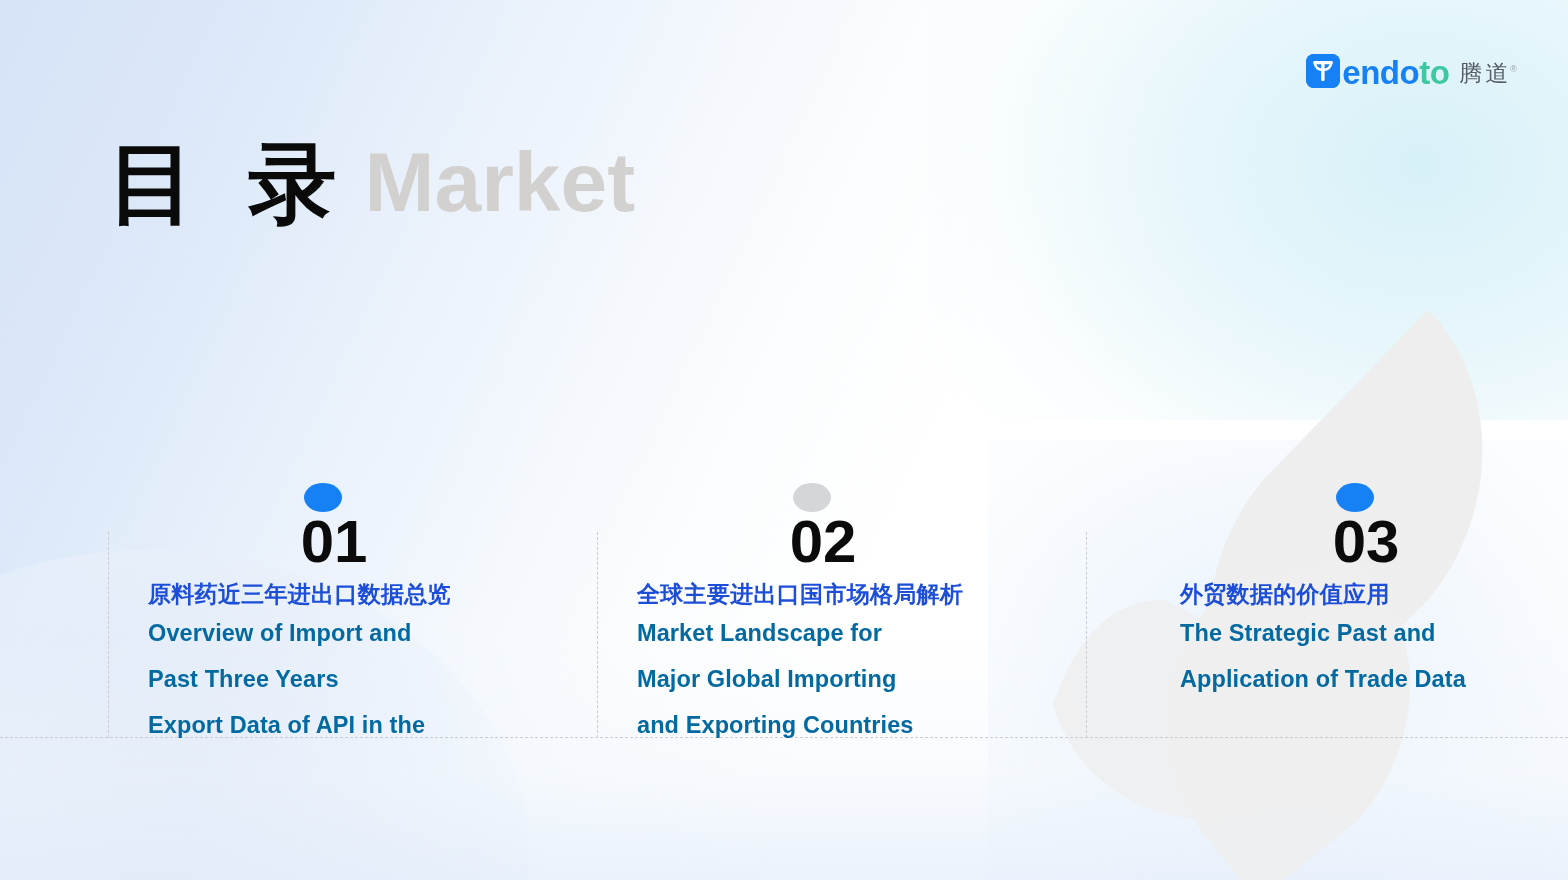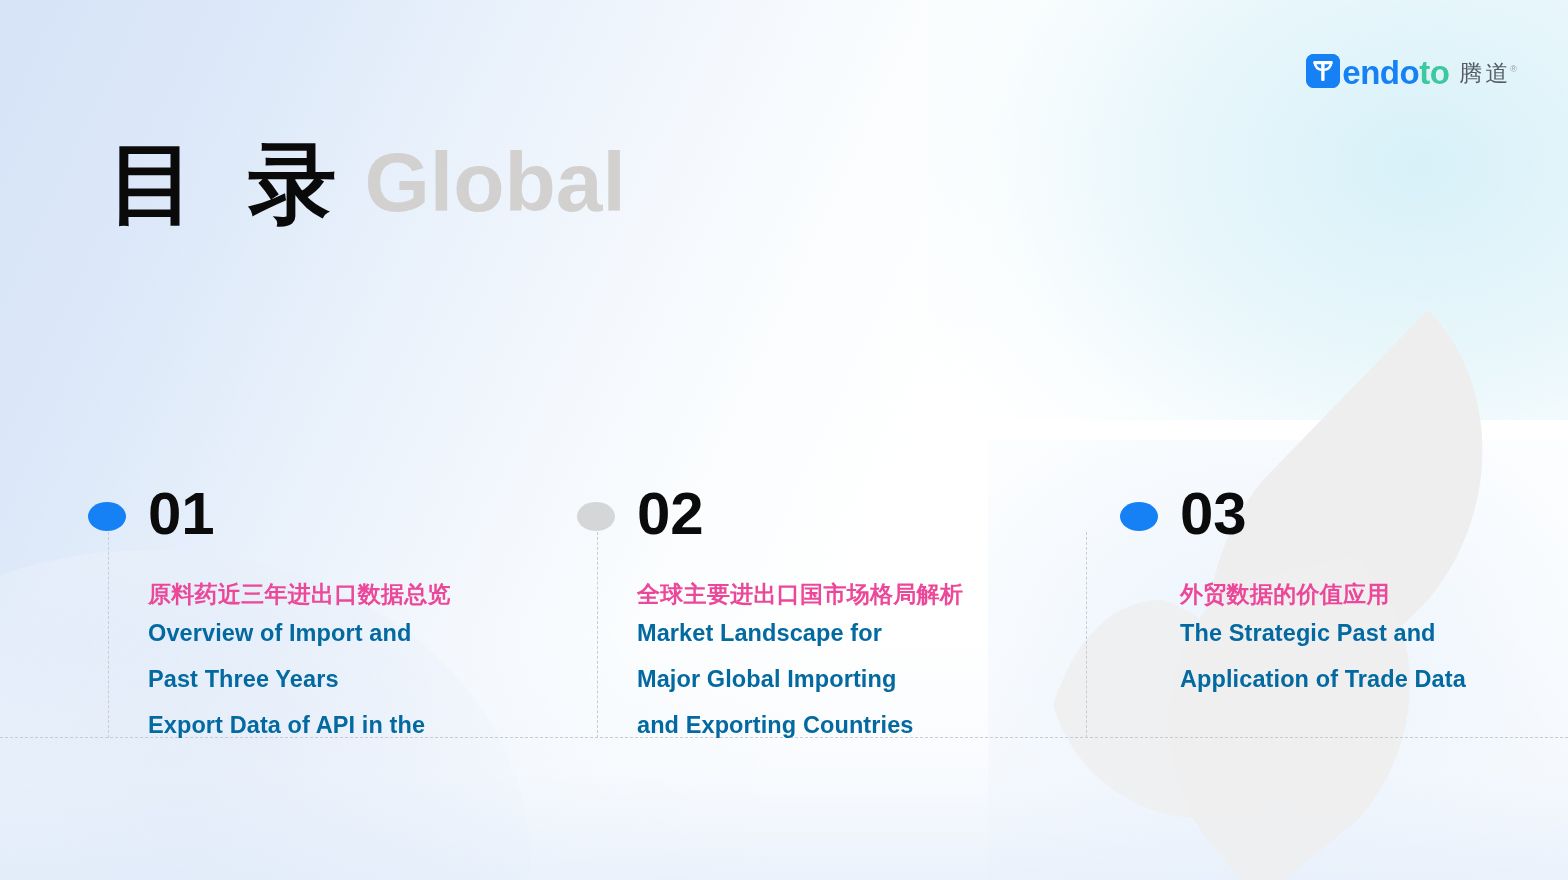--- a/index.html
+++ b/index.html
@@ -195,20 +195,21 @@
   }
   .col-0 { left: 88px;   width: 470px; }
   .col-1 { left: 577px;  width: 470px; }
   .col-2 { left: 1120px; width: 470px; }
 
   .col-head {
     position: relative;
     height: 72px;
     display: flex;
     align-items: center;
+    flex-direction: column;
   }
   .dot {
     width: 38px;
     height: 29px;
     border-radius: 50%;
     flex: 0 0 auto;
     margin-top: 5px;
   }
   .num {
     font-size: 60px;
@@ -219,21 +220,21 @@
     letter-spacing: 0px;
   }
 
   .col-body {
     margin-left: 60px;
     margin-top: 30px;
   }
   .line-cn {
     font-size: 23px;
     font-weight: 700;
-    color: #ec4899;
+    color: #1d4ed8;
     line-height: 1.3;
     letter-spacing: 0.3px;
     white-space: nowrap;
   }
   .line-en {
     font-size: 23.5px;
     font-weight: 700;
     color: #0369a1;
     line-height: 46px;
     letter-spacing: 0.1px;
@@ -269,21 +270,21 @@
         <path d="M8.6 8.4 C 9.6 13.4, 12.6 15.4, 15.4 15.8" stroke="#ffffff" stroke-width="2.6" fill="none" stroke-linecap="round"></path>
         <path d="M25.4 8.4 C 24.4 13.4, 21.4 15.4, 18.6 15.8" stroke="#ffffff" stroke-width="2.6" fill="none" stroke-linecap="round"></path>
       </svg>
     </div>
     <div class="logo-word"><span style="color: rgb(22, 129, 245);">endo</span><span class="teal" style="color: rgb(60, 200, 160);">t</span><span class="teal" style="color: rgb(60, 200, 160);">o</span></div>
     <div class="logo-cn"><span>腾道</span><span class="logo-reg">®</span></div>
   </div>
 
   <div class="heading">
     <div class="heading-cn">目 录</div>
-    <div class="heading-en">Global</div>
+    <div class="heading-en">Market</div>
   </div>
 
   <div class="hrule"></div>
   <div class="vrule" style="left:108px; top:532px; height:206px;"></div>
   <div class="vrule" style="left:597px; top:532px; height:206px;"></div>
   <div class="vrule" style="left:1086px; top:532px; height:206px;"></div>
 
   <div class="columns">
 
     <div class="col col-0">

